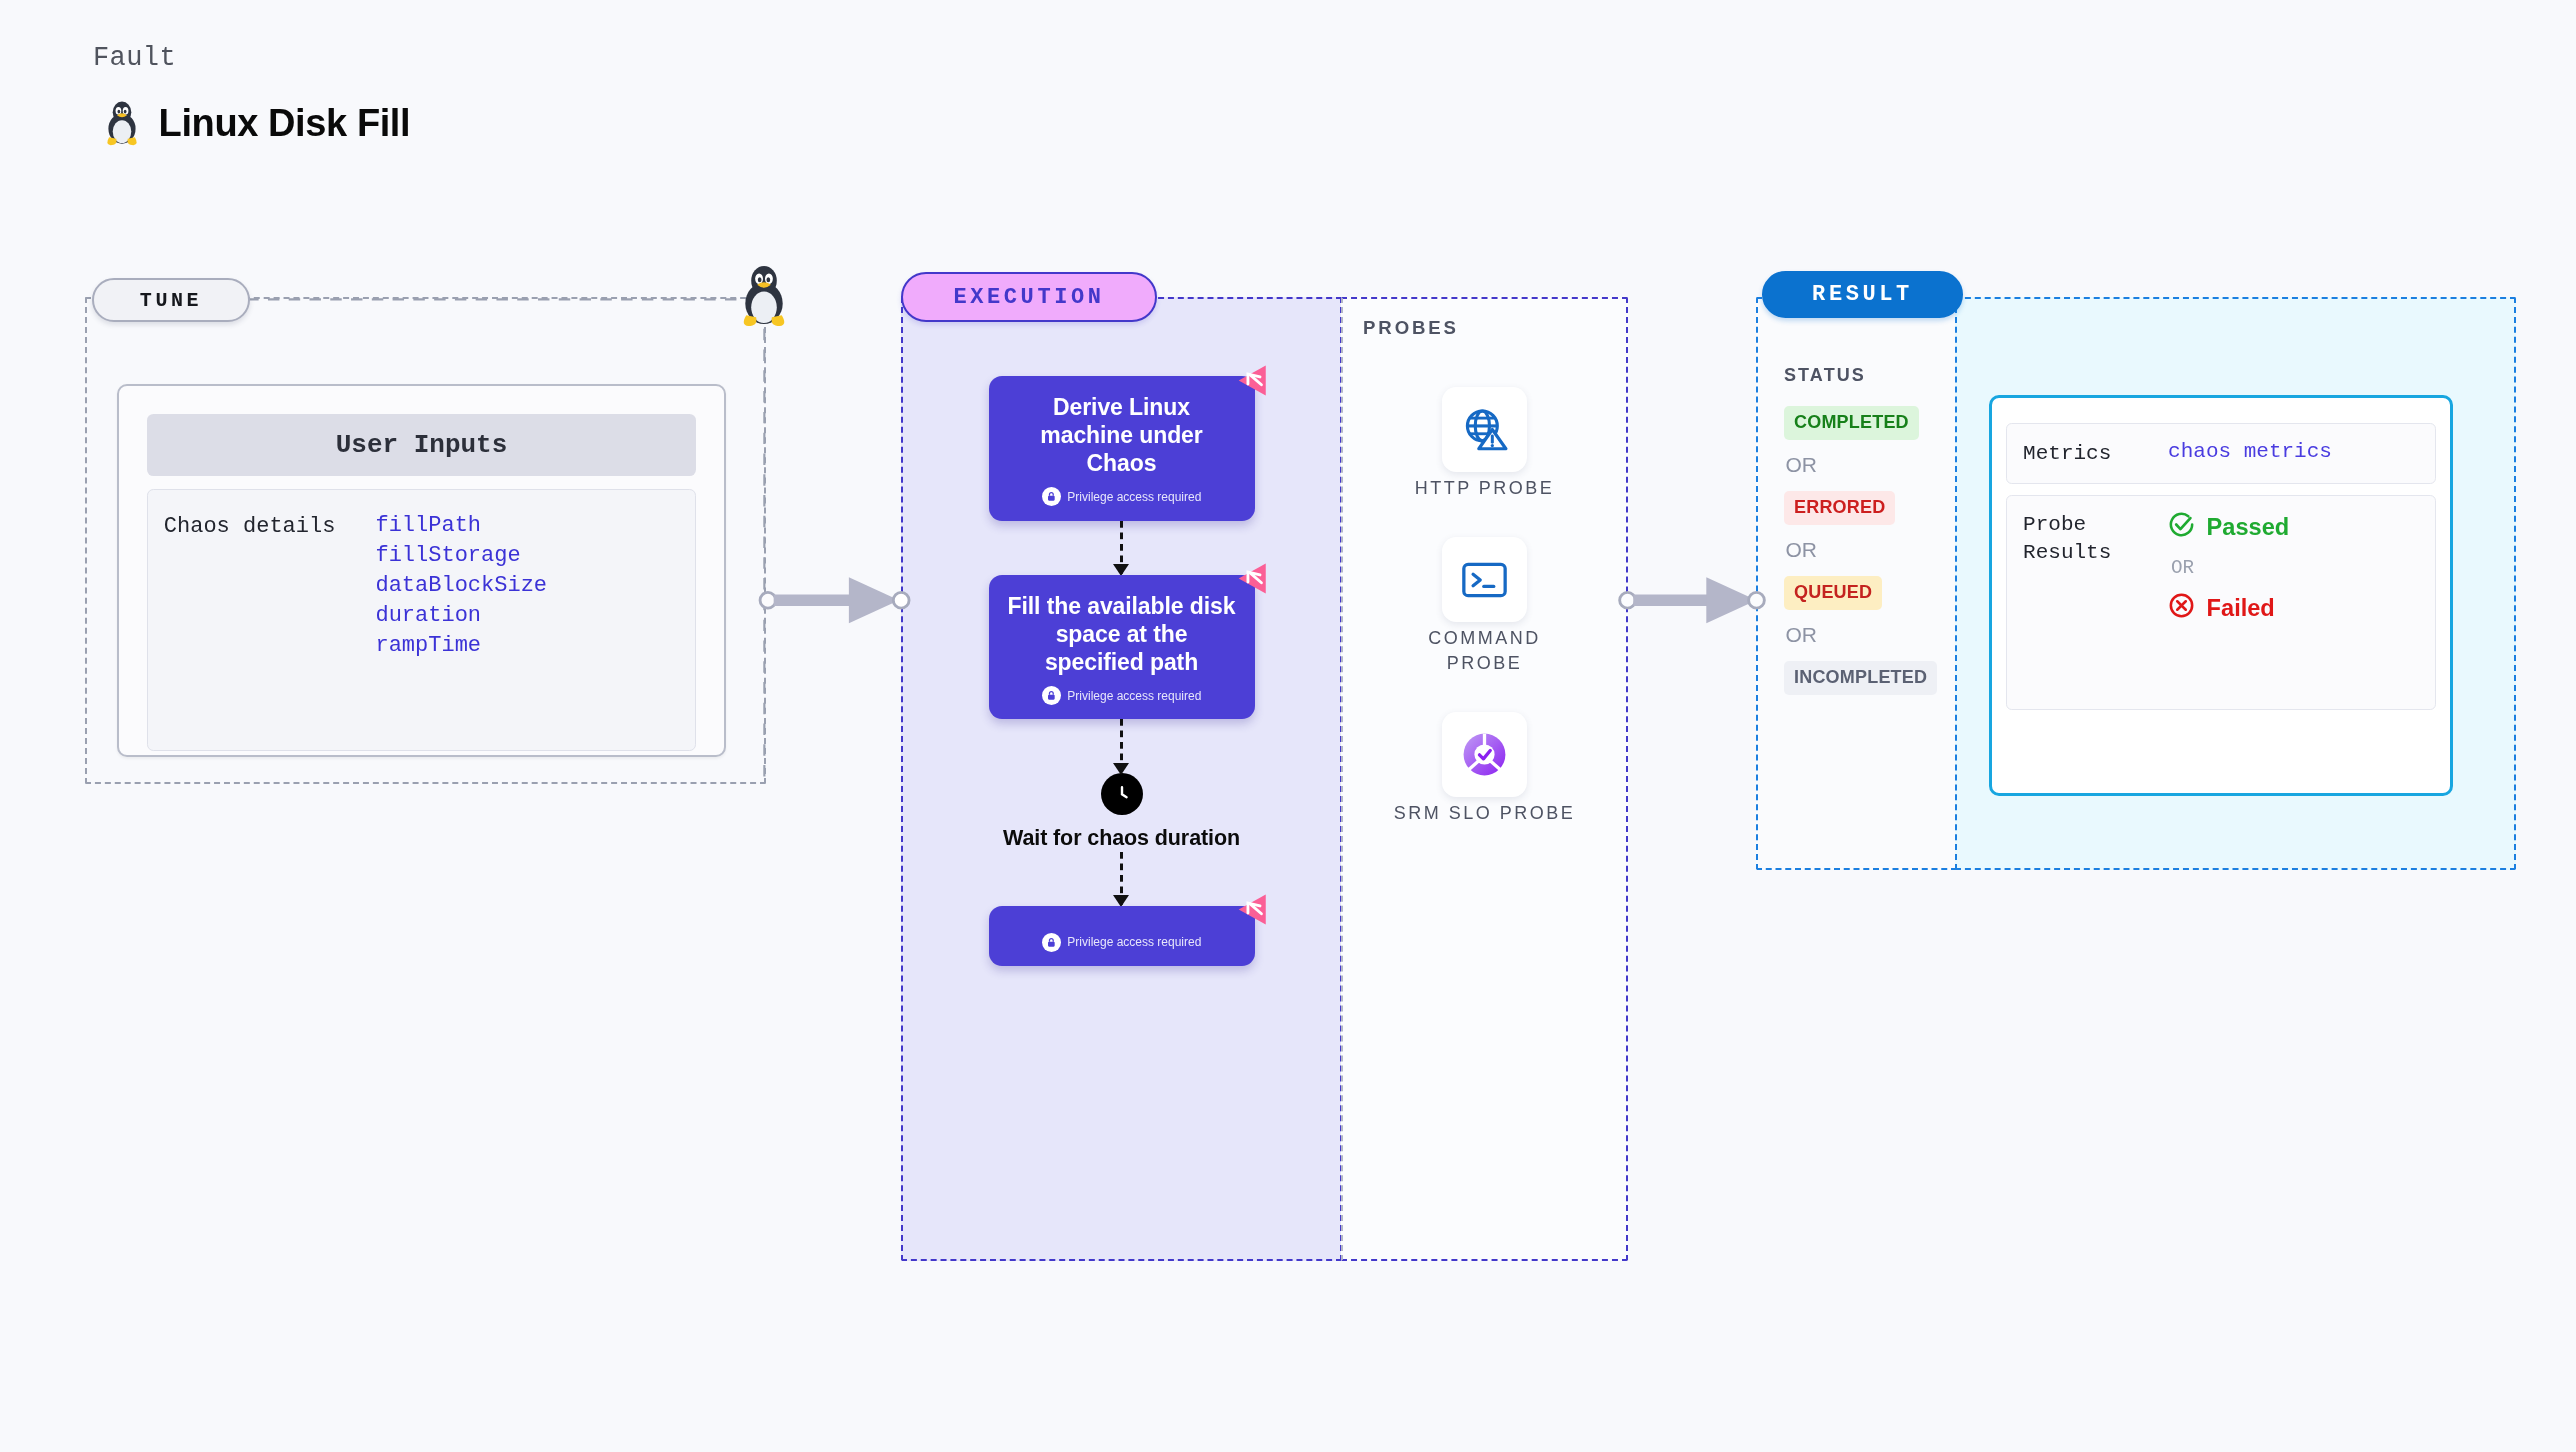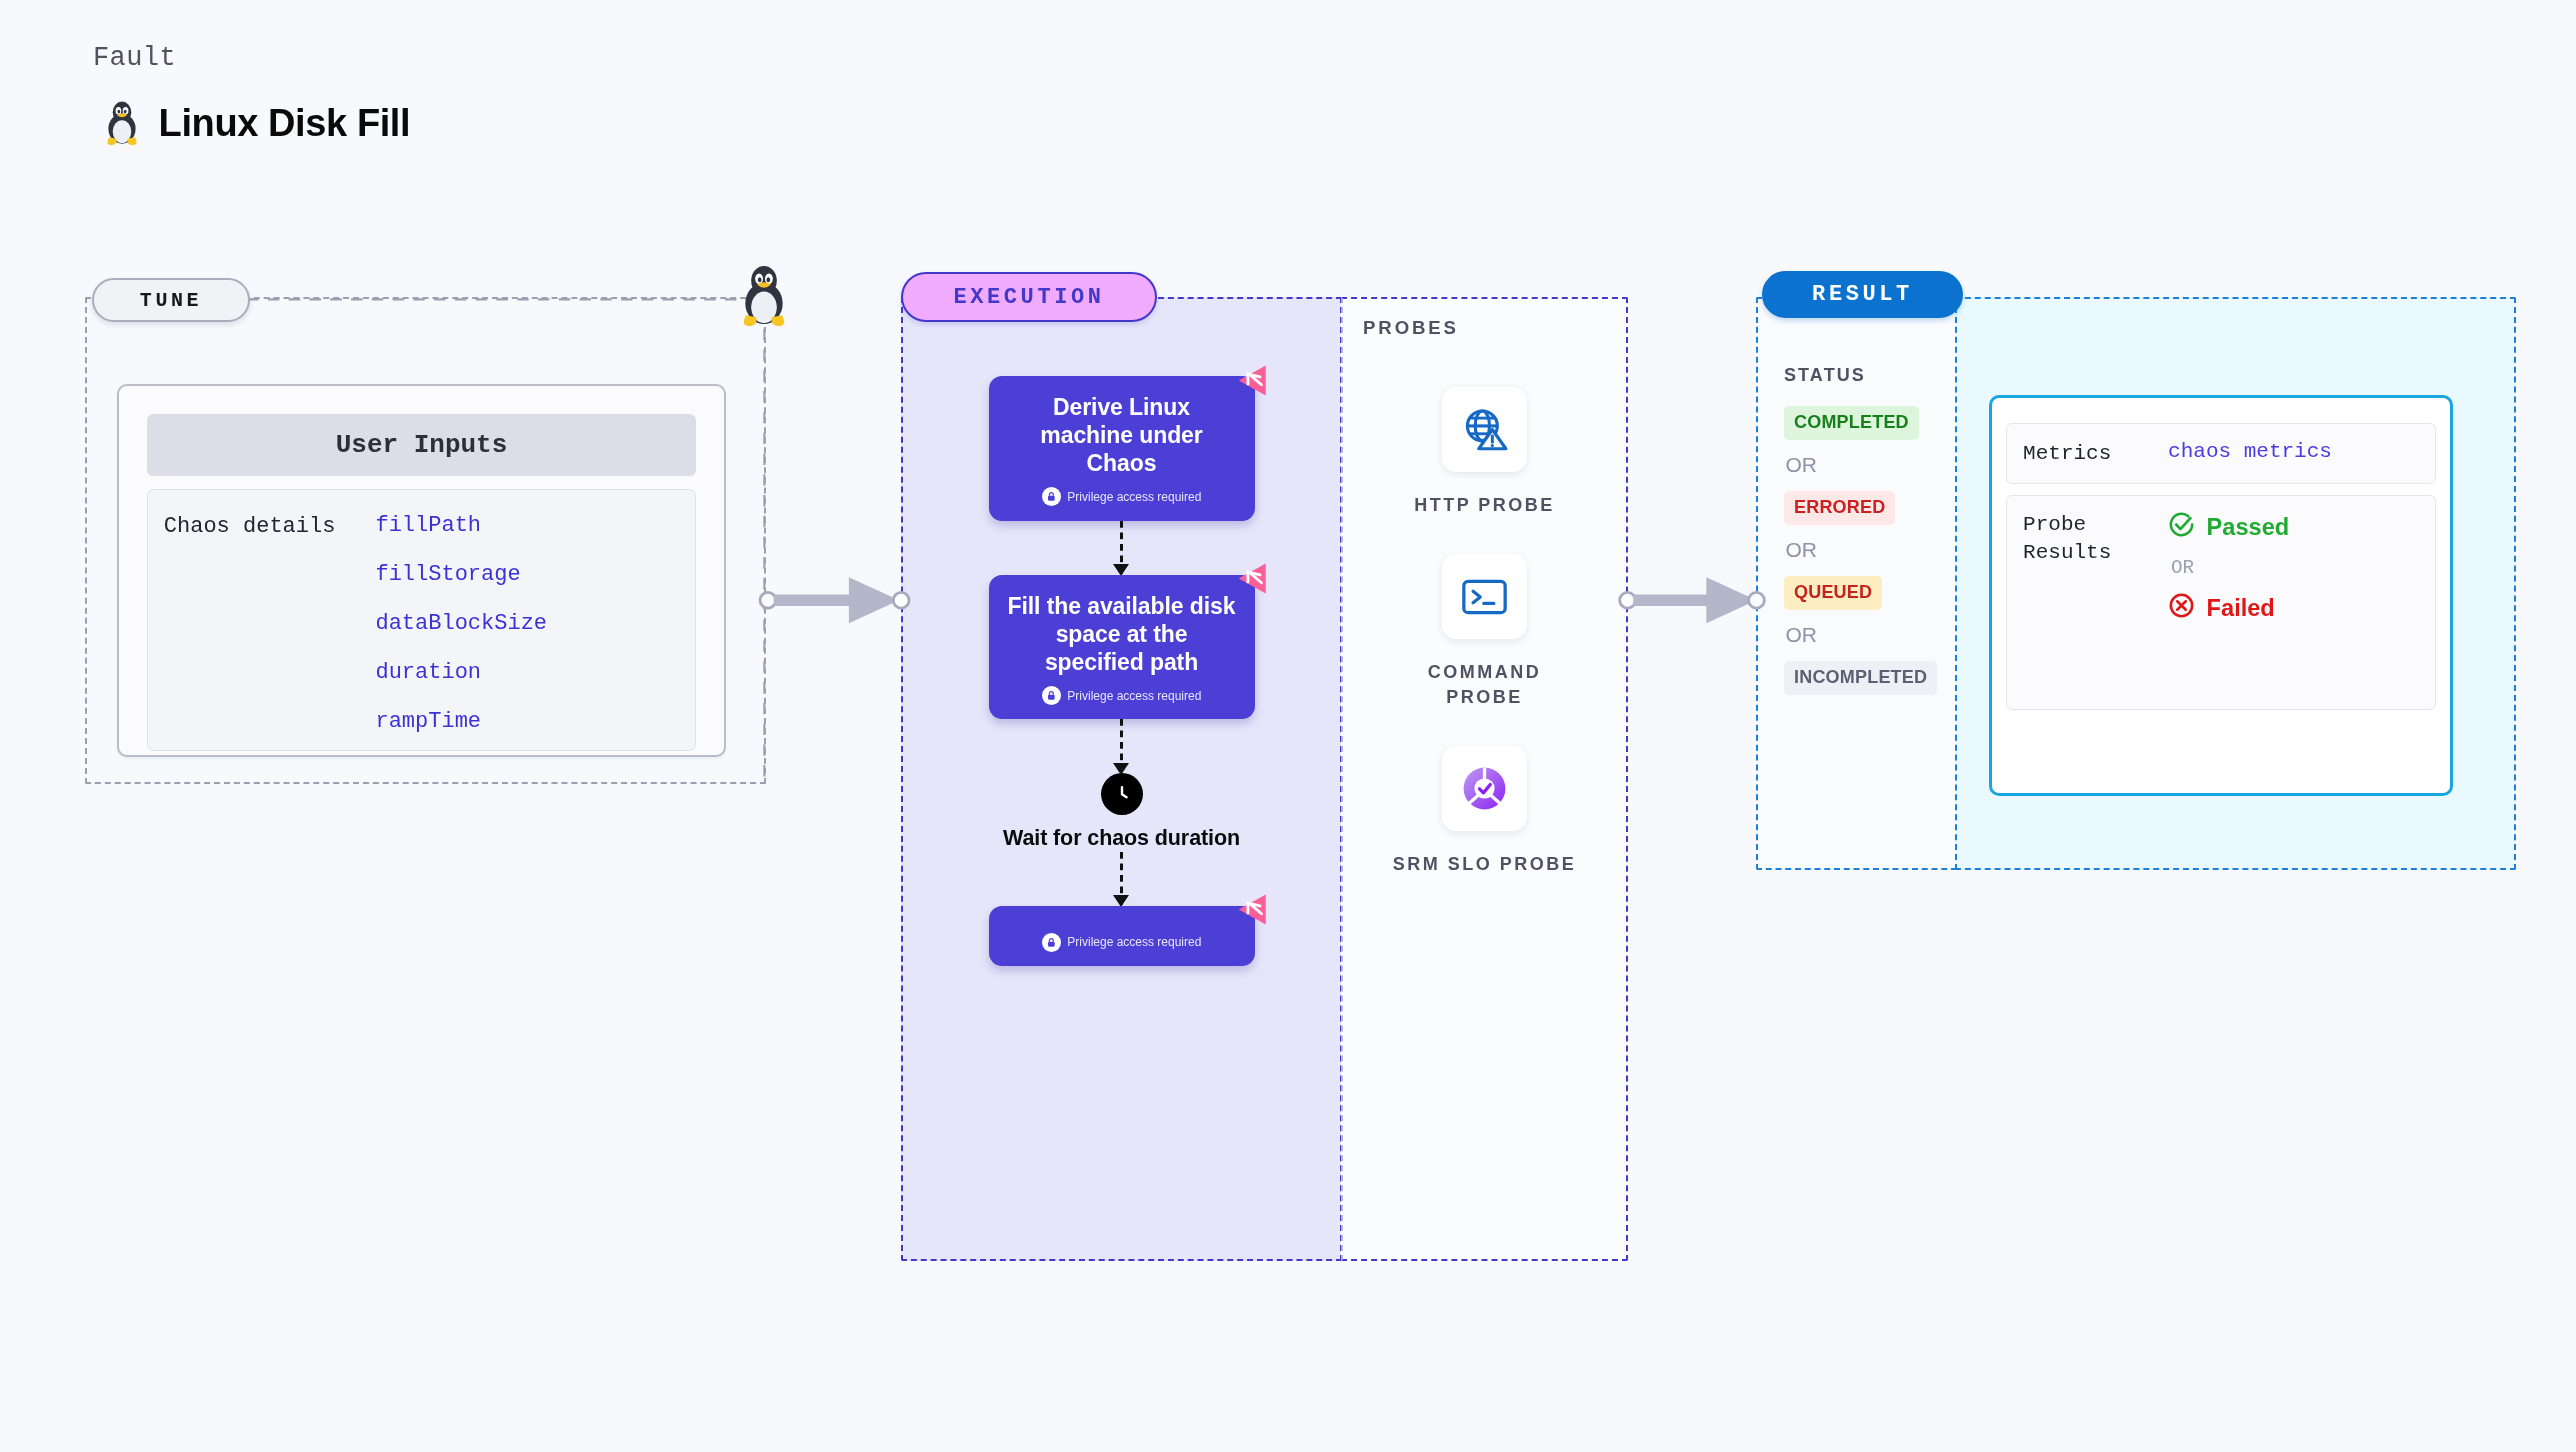--- a/index.html
+++ b/index.html
@@ -101,21 +101,21 @@
     border-radius: 6.4px;
     display: flex;
     padding: 23px 15.8px 0 15.8px;
     gap: 40px;
   }
   #chaos-details-label {
     font-family: "Liberation Mono", monospace;
     font-size: 22px; color: #22252e; white-space: nowrap;
     padding-top: 1.4px;
   }
-  #chaos-params { display: flex; flex-direction: column; gap: 24px; }
+  #chaos-params { display: flex; flex-direction: column; gap: 5px; }
   .param {
     font-family: "Liberation Mono", monospace;
     font-size: 22px; color: #3b32d6; white-space: nowrap;
   }
   #exec-panel {
     position: absolute;
     left: 901px; top: 297px; width: 441px; height: 964px;
     background: #e6e6fa;
     border: 2.9px dashed #4338ca;
     border-radius: 1.4px;
@@ -210,22 +210,22 @@
   }
   .probe-item { display: flex; flex-direction: column; align-items: center; }
   .probe-icon-card {
     width: 85px; height: 85px;
     background: #ffffff;
     border-radius: 14.3px;
     display: flex; align-items: center; justify-content: center;
     box-shadow: 0 2.9px 7.2px rgba(60,70,110,.11);
   }
   .probe-name {
-    margin-top: 21px;
-    font-size: 18px; font-weight: 700; color: #4e5363;
+    margin-top: 4px;
+    font-size: 18px; font-weight: 400; color: #4e5363;
     letter-spacing: 2.5px; text-align: center; line-height: 1.35;
     max-width: 186px;
   }
 
   
   #status-panel {
     position: absolute;
     left: 1756px; top: 297px; width: 201px; height: 573px;
     background: #fafbfd;
     border: 2.9px dashed #1b7fe0;

